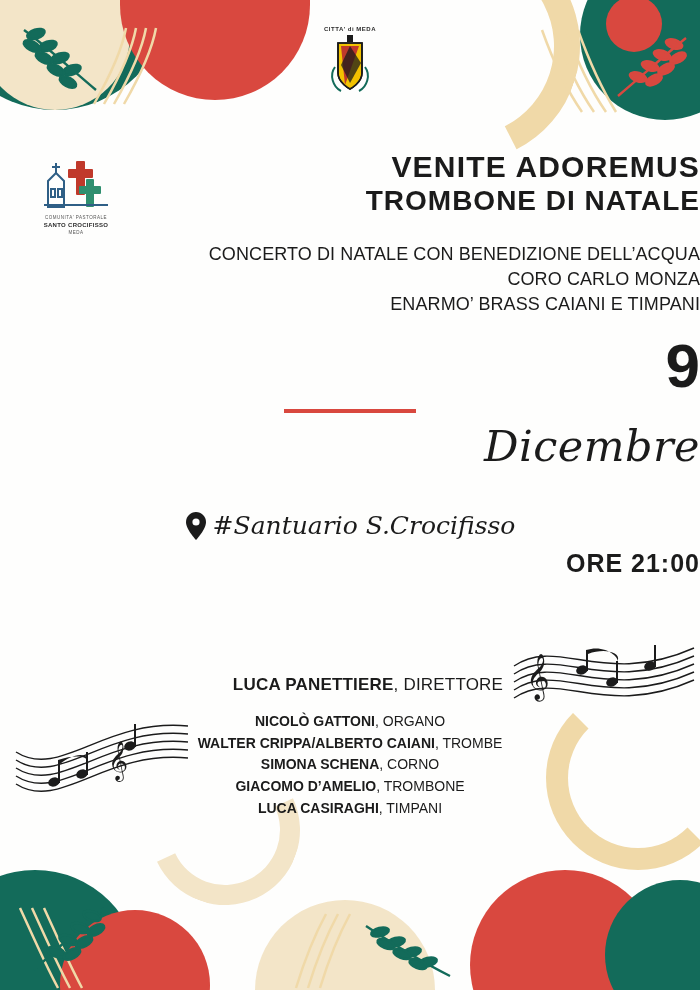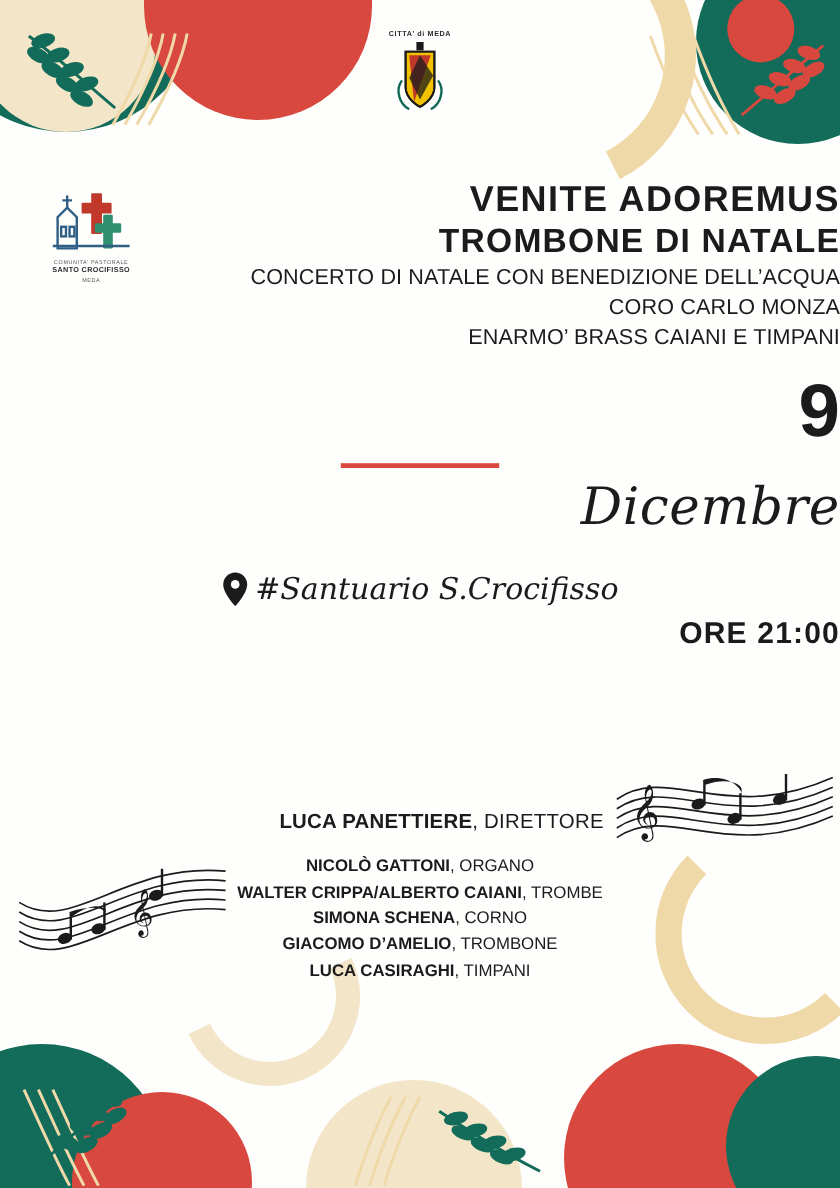--- a/index.html
+++ b/index.html
@@ -176,21 +176,21 @@
   }
   .title-2 {
     font-size: 28px;
     font-weight: bold;
     letter-spacing: 1px;
     color: #1b1b1b;
     line-height: 1.15;
     margin-top: 2px;
   }
   .subtitle {
-    margin-top: 2px;
+    margin-top: 25px;
     font-size: 18px;
     color: #1b1b1b;
     line-height: 1.38;
     letter-spacing: 0.1px;
   }
 
   .day-number {
     margin-top: 18px;
     font-size: 62px;
     font-weight: bold;
@@ -206,21 +206,21 @@
   .month {
     margin-top: 8px;
     font-family: "DejaVu Serif", serif;
     font-style: italic;
     font-size: 43px;
     color: #1b1b1b;
     letter-spacing: 0.5px;
   }
 
   .venue-row {
-    margin-top: 28px;
+    margin-top: 40px;
     display: flex;
     align-items: center;
     justify-content: center;
     gap: 6px;
   }
   .venue-text {
     font-family: "DejaVu Serif", serif;
     font-style: italic;
     font-size: 25px;
     color: #1b1b1b;

